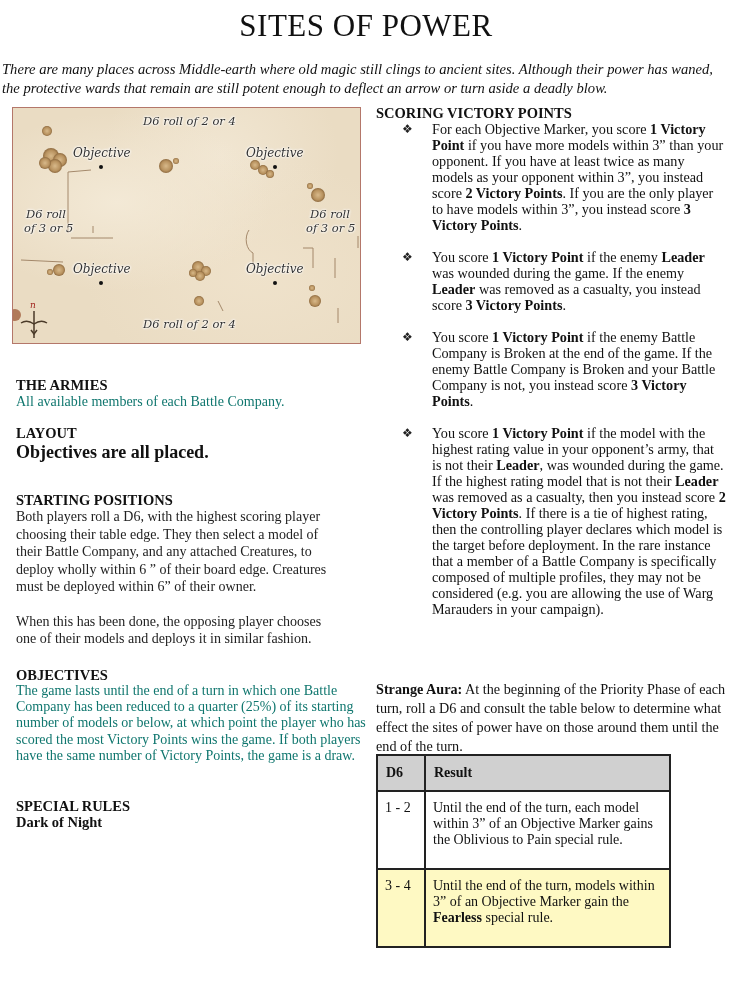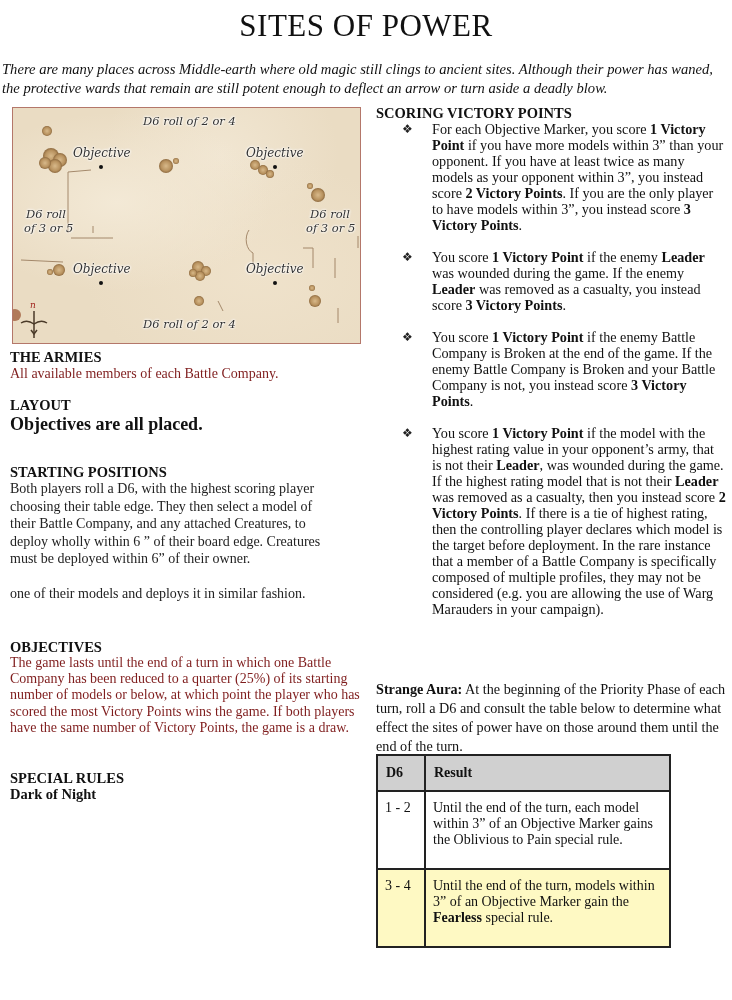--- a/index.html
+++ b/index.html
@@ -30,26 +30,26 @@
     .map-label {
       position: absolute; font-family: "DejaVu Serif", serif; font-style: italic;
       font-size: 11.5px; color: #333; line-height: 14px;
       text-shadow: 0 0 3px #fff, 0 0 3px #fff, 0 0 2px #fff;
       white-space: nowrap;
     }
     .map-label.obj { font-size: 12px; }
     .obj-dot { position: absolute; width: 4px; height: 4px; border-radius: 50%; background: #111; }
 
     
-    .left { position: absolute; left: 10px; width: 358px; }
+    .left { position: absolute; left: 16px; width: 358px; margin-top: 28px; }
     .h {
       font-family: "Liberation Serif", serif; font-weight: bold; font-size: 14.5px; line-height: 16px;
       text-transform: none; color: #111;
     }
-    .p { font-family: "Liberation Serif", serif; font-size: 14px; line-height: 17px; color: #7f1d1d; }
+    .p { font-family: "Liberation Serif", serif; font-size: 14px; line-height: 17px; color: #0f766e; }
     .p-big { font-family: "Liberation Serif", serif; font-weight: bold; font-size: 18px; line-height: 22px; }
     .p-deploy { font-family: "Liberation Serif", serif; font-size: 14px; line-height: 17.5px; color: #222; }
 
     
     .right { position: absolute; left: 376px; width: 350px; }
     .bullets { list-style: none; margin-left: 26px; }
     .bullets li {
       position: relative; padding-left: 30px; font-family: "Liberation Serif", serif;
       font-size: 14.2px; line-height: 16px; margin-bottom: 16px; color: #111;
     }
@@ -181,20 +181,21 @@
 <div class="left" style="top:464px;">
   <div class="h">STARTING POSITIONS</div>
   <div class="p-deploy">
     <div>Both players roll a D6, with the highest scoring player</div>
     <div>choosing their table edge. They then select a model of</div>
     <div>their Battle Company, and any attached Creatures, to</div>
     <div>deploy wholly within  6 ” of their board edge. Creatures</div>
     <div>must be deployed within 6” of their owner.</div>
   </div>
   <div class="p-deploy" style="margin-top:17px;">
+    <div>When this has been done, the opposing player chooses</div>
     <div>one of their models and deploys it in similar fashion.</div>
   </div>
 </div>
 
 <div class="left" style="top:639px; width:352px;">
   <div class="h">OBJECTIVES</div>
   <div class="p" style="line-height:16.2px;">The game lasts until the end of a turn in which one Battle Company has been reduced to a quarter (25%) of its starting number of models or below, at which point the player who has scored the most Victory Points wins the game. If both players have the same number of Victory Points, the game is a draw.</div>
 </div>
 
 <div class="left" style="top:770px;">

